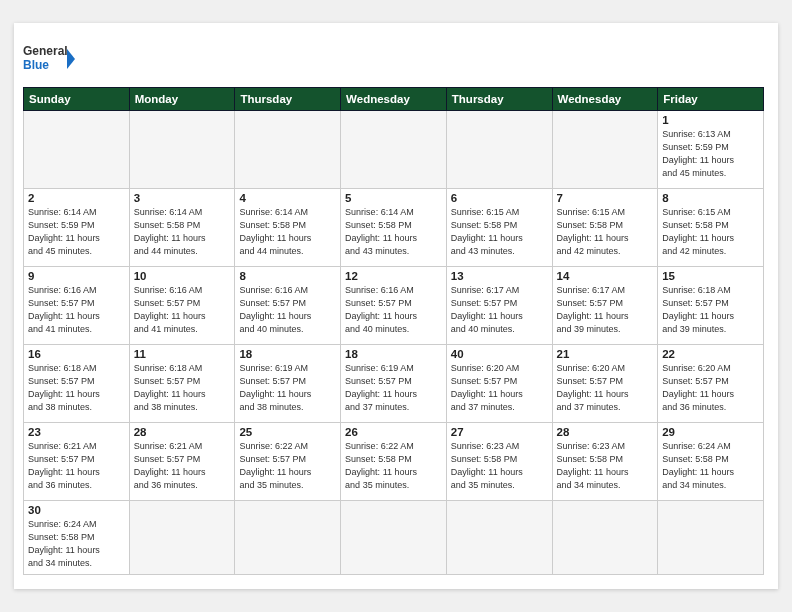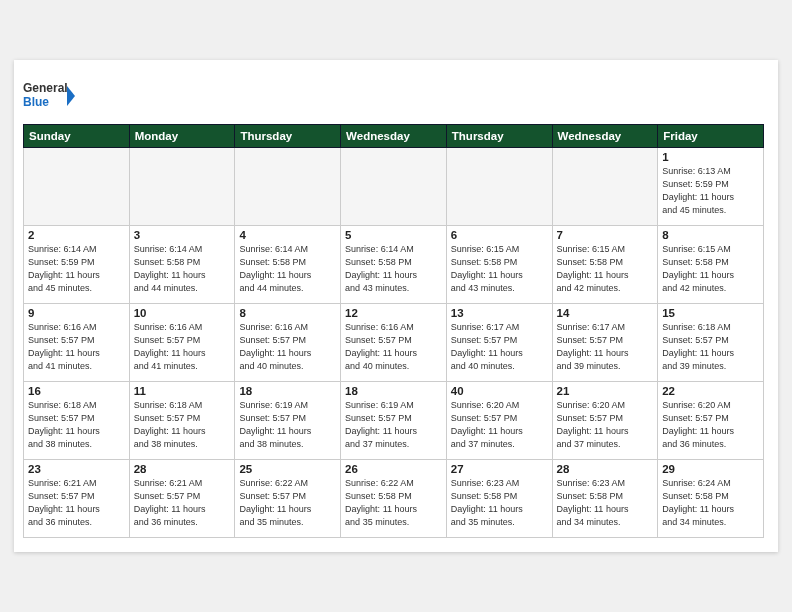--- a/index.html
+++ b/index.html
@@ -330,15 +330,30 @@
 and 34 minutes.</div>
           </td>
           <td>
             <span class="day-num">29</span>
             <div class="day-info" style="white-space: pre-line;">Sunrise: 6:24 AM
 Sunset: 5:58 PM
 Daylight: 11 hours
 and 34 minutes.</div>
           </td>
         </tr>
+        <tr class="last-row">
+          <td>
+            <span class="day-num">30</span>
+            <div class="day-info" style="white-space: pre-line;">Sunrise: 6:24 AM
+Sunset: 5:58 PM
+Daylight: 11 hours
+and 34 minutes.</div>
+          </td>
+          <td class="empty"></td>
+          <td class="empty"></td>
+          <td class="empty"></td>
+          <td class="empty"></td>
+          <td class="empty"></td>
+          <td class="empty"></td>
+        </tr>
       </tbody>
   </table>
 </div>
 
 </body></html>

